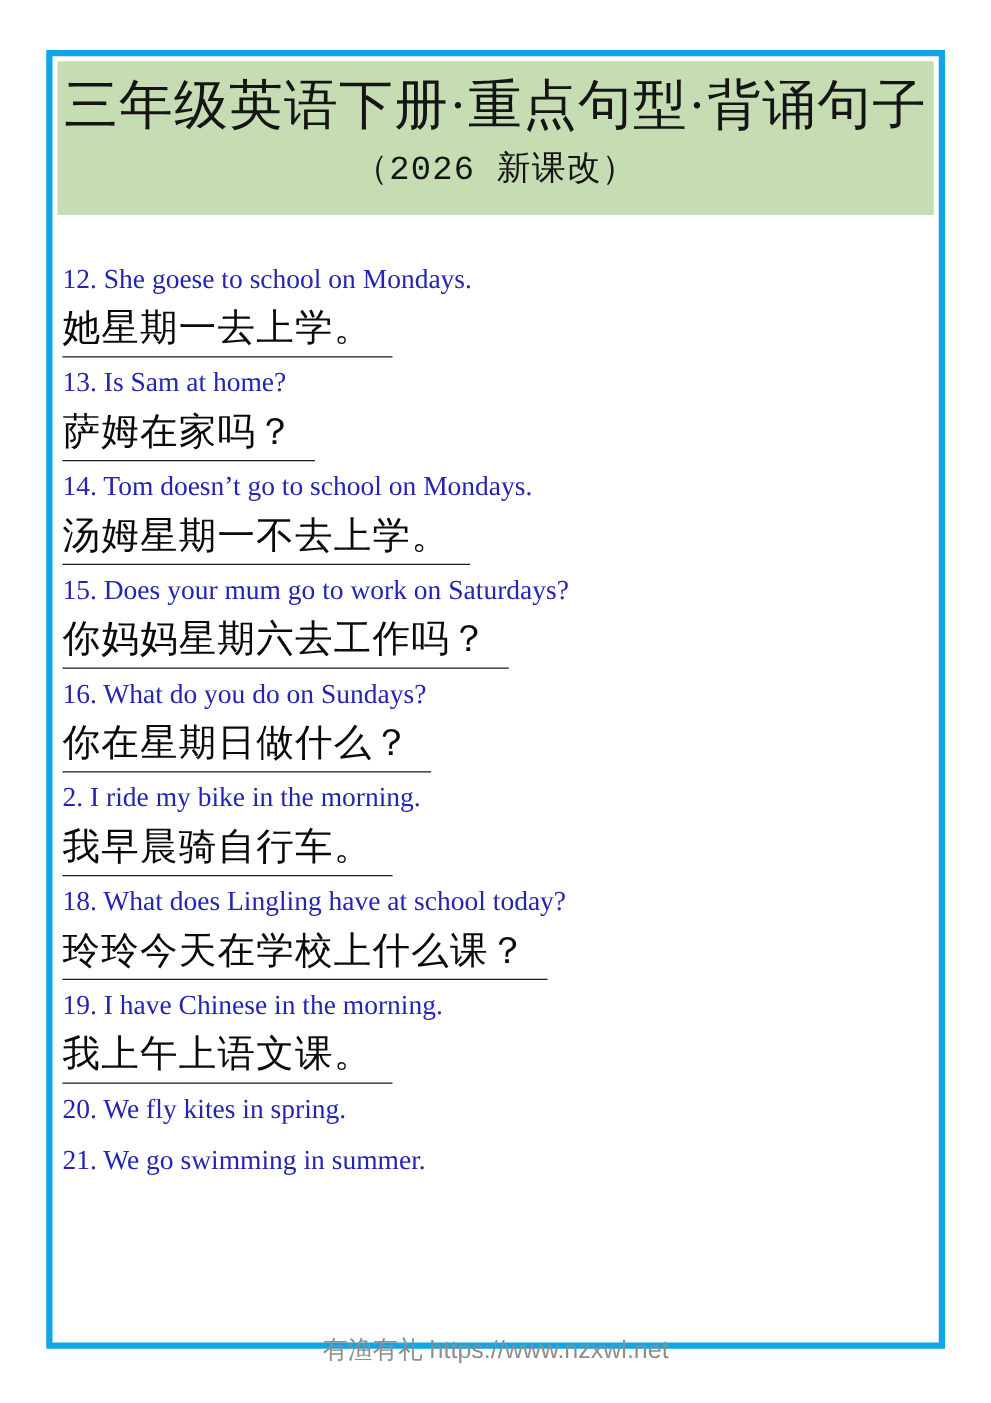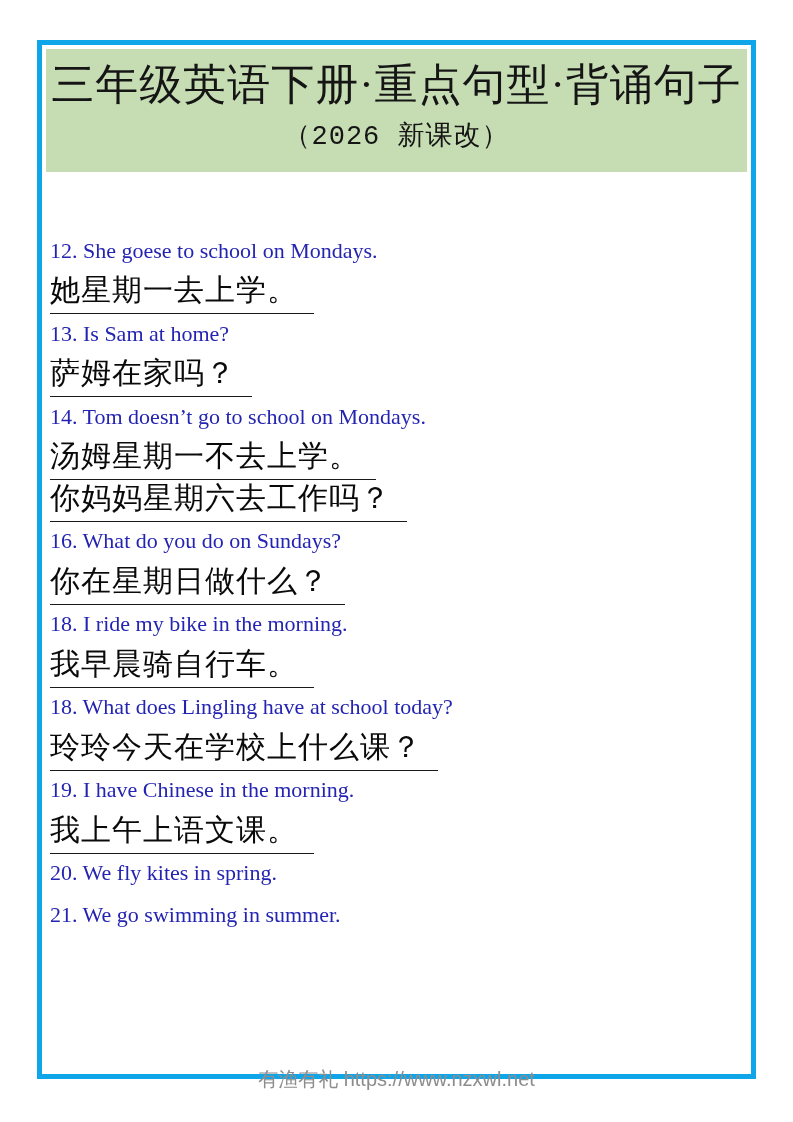--- a/index.html
+++ b/index.html
@@ -43,21 +43,21 @@
     white-space: nowrap;
   }
   .title-line-2 {
     font-size: 27px;
     line-height: 52px;
     letter-spacing: 1px;
     font-family: Liberation Mono, monospace;
     white-space: nowrap;
   }
   .content {
-    padding: 58px 2px 0 4px;
+    padding: 30px 2px 0 4px;
     text-align: center;
   }
   .line {
     height: 41.5px;
     display: flex;
     align-items: center;
     white-space: nowrap;
   }
   .line.en {
     color: #2424b2;
@@ -104,30 +104,31 @@
     <div class="line en">13. Is Sam at home?</div>
     <div class="line zh">
         <span>萨姆在家吗？</span>
       </div>
 
     <div class="line en">14. Tom doesn’t go to school on Mondays.</div>
     <div class="line zh">
         <span>汤姆星期一不去上学。</span>
       </div>
 
+    <div class="line en">15. Does your mum go to work on Saturdays?</div>
     <div class="line zh">
         <span>你妈妈星期六去工作吗？</span>
       </div>
 
     <div class="line en">16. What do you do on Sundays?</div>
     <div class="line zh">
         <span>你在星期日做什么？</span>
       </div>
 
-    <div class="line en">18. I ride my bike in the morning.</div>
+    <div class="line en">2. I ride my bike in the morning.</div>
     <div class="line zh">
         <span>我早晨骑自行车。</span>
       </div>
 
     <div class="line en">18. What does Lingling have at school today?</div>
     <div class="line zh">
         <span>玲玲今天在学校上什么课？</span>
       </div>
 
     <div class="line en">19. I have Chinese in the morning.</div>

